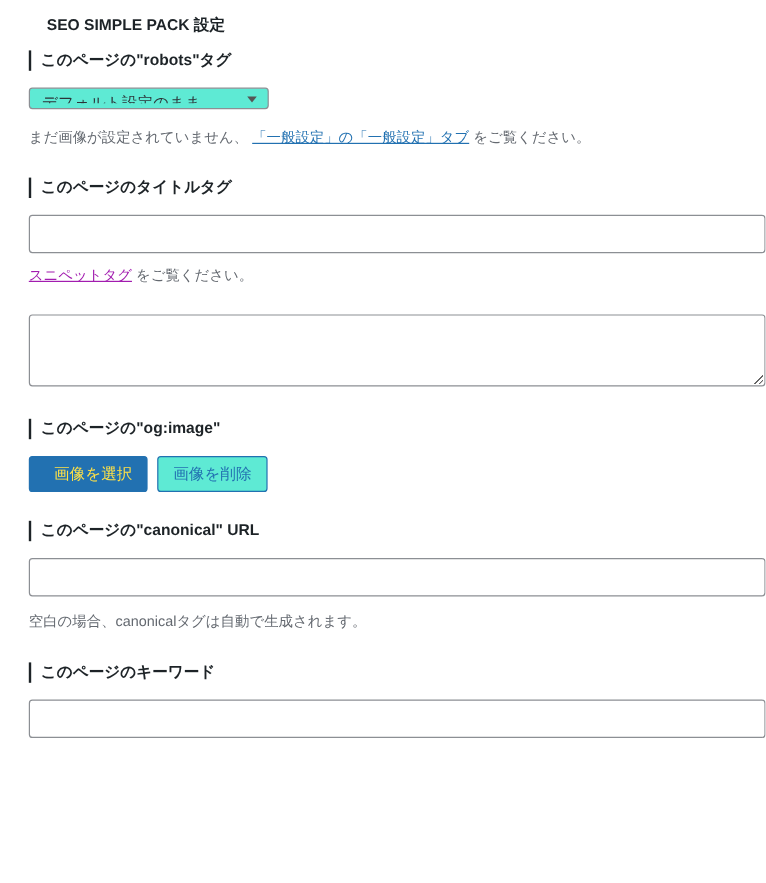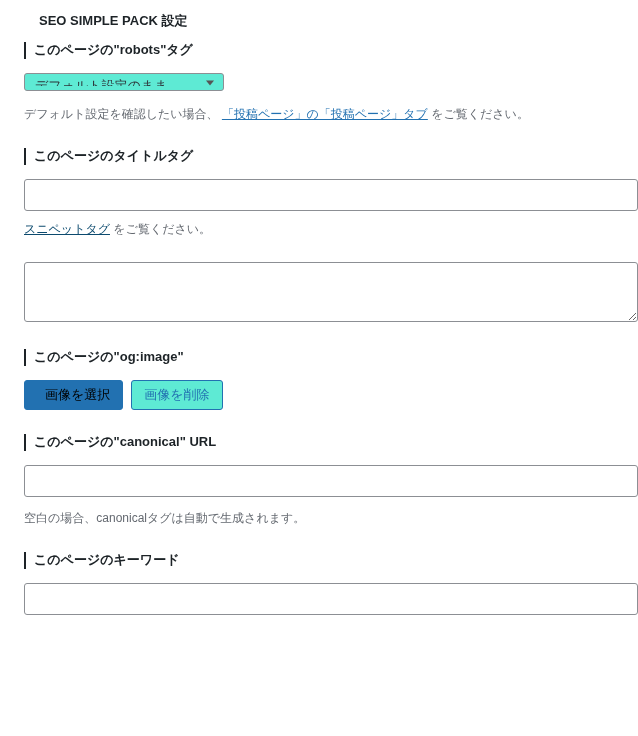--- a/index.html
+++ b/index.html
@@ -90,21 +90,21 @@
       height: 60px;
       background: #ffffff;
       font-family: inherit;
     }
     .snippet-link {
       display: inline-block;
       margin-top: 10px;
       font-size: 12px;
     }
     .snippet-link a {
-      color: #0c4a6e;
+      color: #a21caf;
       text-decoration: underline;
     }
     .snippet-suffix {
       color: #646970;
       font-size: 12px;
     }
     .image-placeholder {
       border: 1px dashed #c3c4c7;
       background: #ffffff;
       padding: 14px;
@@ -125,21 +125,21 @@
       padding: 0 12px;
       font-size: 13px;
       border-radius: 3px;
       cursor: pointer;
       border: 1px solid;
       line-height: 1;
     }
     .btn-primary {
       background: #2271b1;
       border-color: #2271b1;
-      color: #000000;
+      color: #fde047;
       padding-left: 20px;
     }
     .btn-secondary {
       background: #5eead4;
       border-color: #2271b1;
       color: #2271b1;
     }
     .input-wrap {
       width: 100%;
     }
@@ -150,22 +150,22 @@
 <div class="panel-title">SEO SIMPLE PACK 設定</div>
 
 <div class="section">
   <div class="section-label">このページの"robots"タグ</div>
   <div class="select-wrap">
     <select>
       <option>デフォルト設定のまま</option>
     </select>
   </div>
   <div class="help-text">
-    <span>デフォルト設定を確認したい場合、</span>
-    <a href="#">「投稿ページ」の「投稿ページ」タブ</a>
+    <span>まだ画像が設定されていません、</span>
+    <a href="#">「一般設定」の「一般設定」タブ</a>
     <span> をご覧ください。</span>
   </div>
 </div>
 
 <div class="section">
   <div class="section-label">このページのタイトルタグ</div>
   <div class="input-wrap">
     <input type="text" value="" style="">
   </div>
   <div class="snippet-link">

